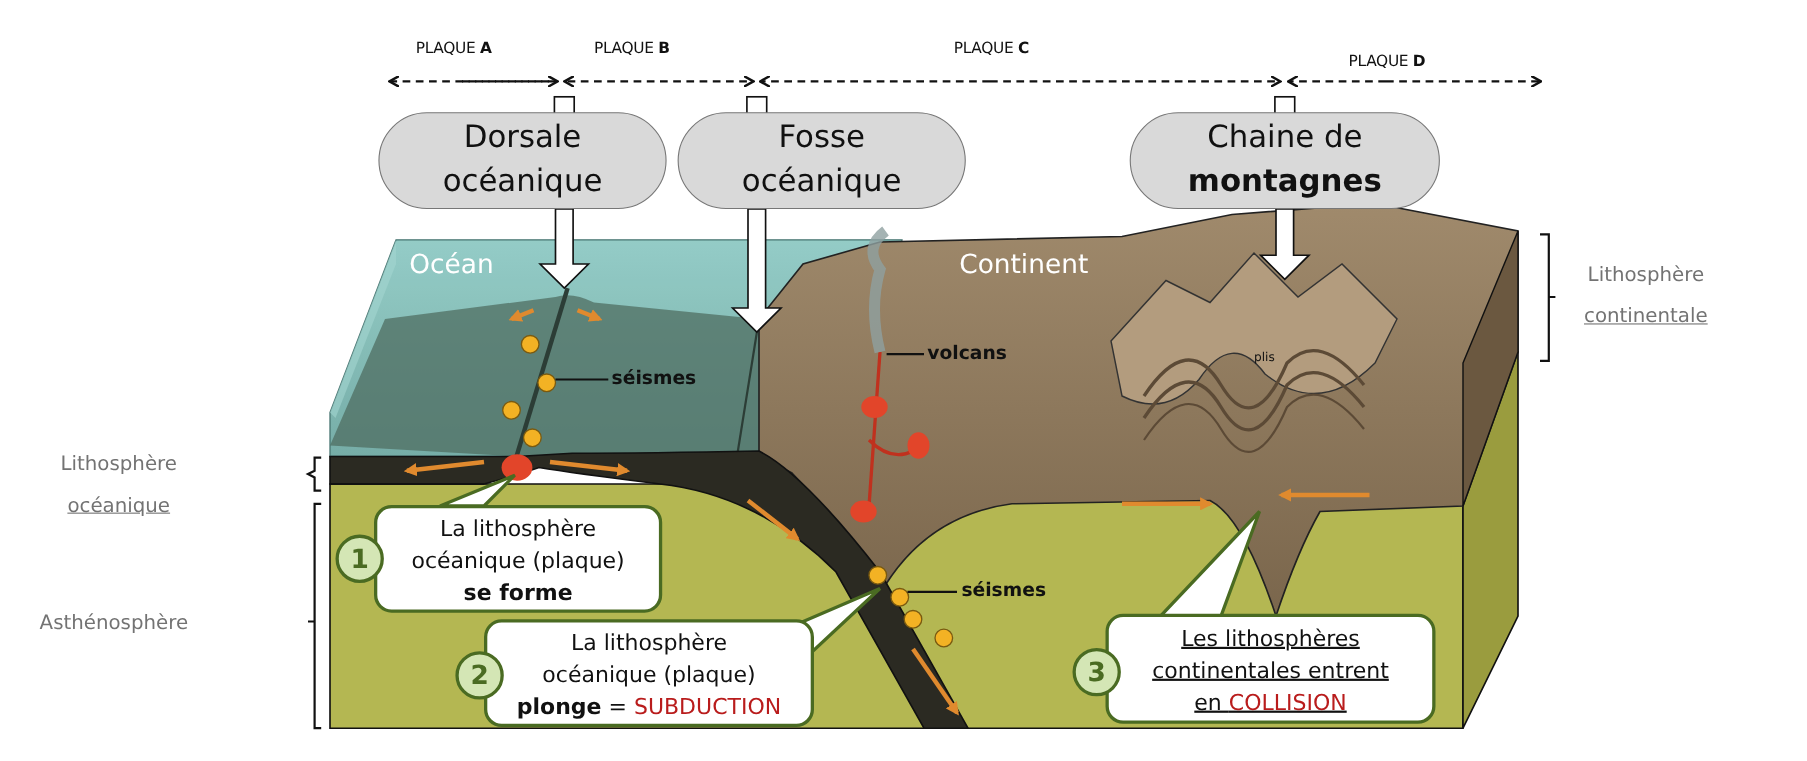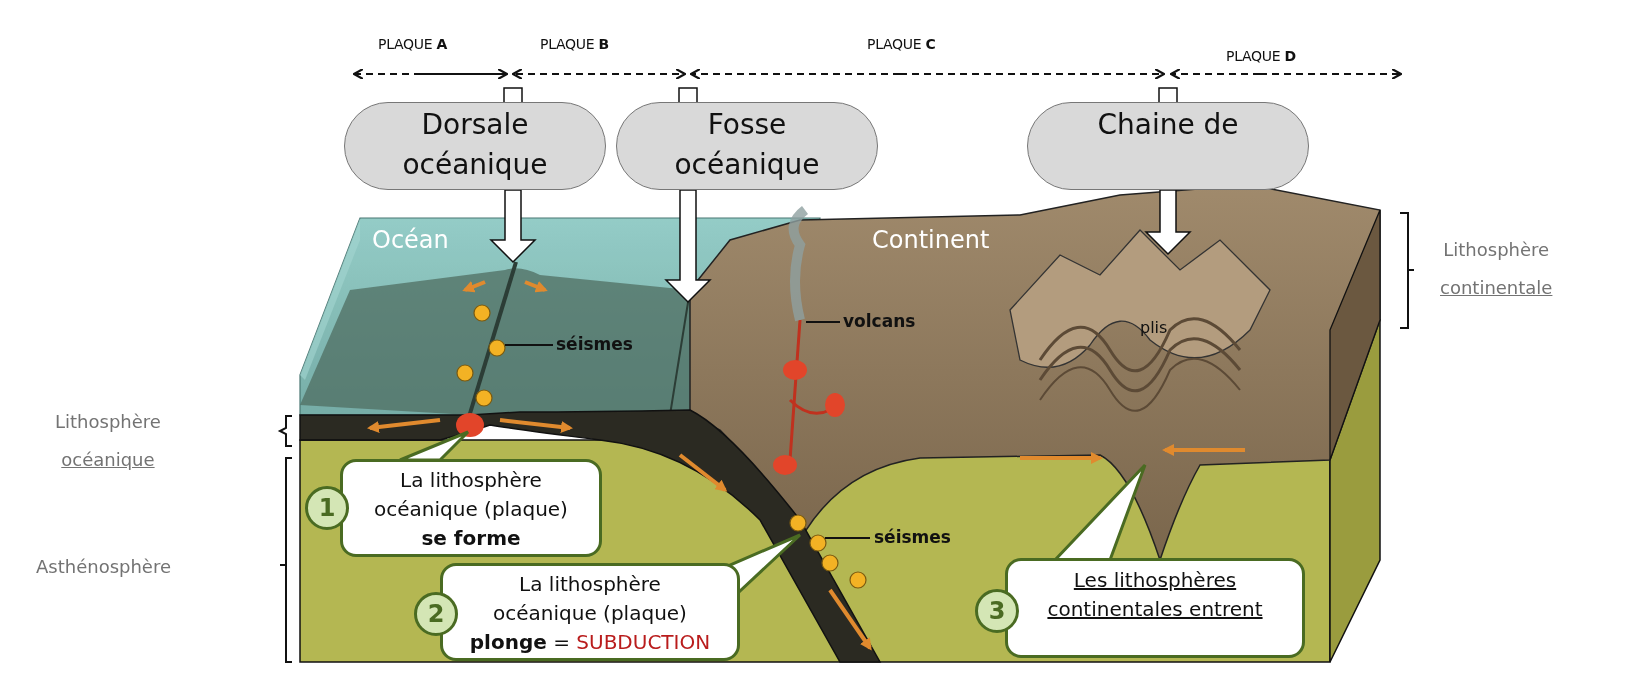--- a/index.html
+++ b/index.html
@@ -152,29 +152,30 @@
 <div class="pill" style="left:344px;top:102px;width:262px;height:88px;">
   <span class="l1">Dorsale</span>
   <span class="l2">océanique</span>
 </div>
 <div class="pill" style="left:616px;top:102px;width:262px;height:88px;">
   <span class="l1">Fosse</span>
   <span class="l2">océanique</span>
 </div>
 <div class="pill" style="left:1027px;top:102px;width:282px;height:88px;">
   <span class="l1">Chaine de</span>
+  <span class="l2" style="font-weight:bold;">montagnes</span>
 </div>
 
 <div class="lbl white-lbl" style="left:372px;top:226px;">Océan</div>
 <div class="lbl white-lbl" style="left:872px;top:226px;">Continent</div>
 
 <div class="lbl small" style="left:556px;top:334px;">séismes</div>
 <div class="lbl small" style="left:843px;top:311px;">volcans</div>
 <div class="lbl small" style="left:874px;top:527px;">séismes</div>
-<div class="lbl" style="left:1140px;top:318px;font-size:16px;">plis</div>
+<div class="lbl" style="left:1140px;top:318px;font-size:11px;">plis</div>
 
 <div class="lbl side" style="left:55px;top:403px;">
   <div>Lithosphère</div>
   <div><u>océanique</u></div>
 </div>
 <div class="lbl side" style="left:36px;top:548px;">Asthénosphère</div>
 <div class="lbl side" style="left:1440px;top:231px;">
   <div>Lithosphère</div>
   <div><u>continentale</u></div>
 </div>
@@ -189,16 +190,17 @@
 <div class="bubble" style="left:440px;top:563px;width:300px;height:98px;padding-top:4px;">
   <div>La lithosphère</div>
   <div>océanique (plaque)</div>
   <div><b>plonge</b><span> = </span><span class="green">SUBDUCTION</span></div>
 </div>
 <div class="num" style="left:414px;top:592px;">2</div>
 
 <div class="bubble" style="left:1005px;top:558px;width:300px;height:100px;padding-top:5px;text-decoration:underline;">
   <div>Les lithosphères</div>
   <div>continentales entrent</div>
+  <div><span>en </span><span class="green">COLLISION</span></div>
 </div>
 <div class="num" style="left:975px;top:589px;">3</div>
 
 </div>
 
 </body></html>

